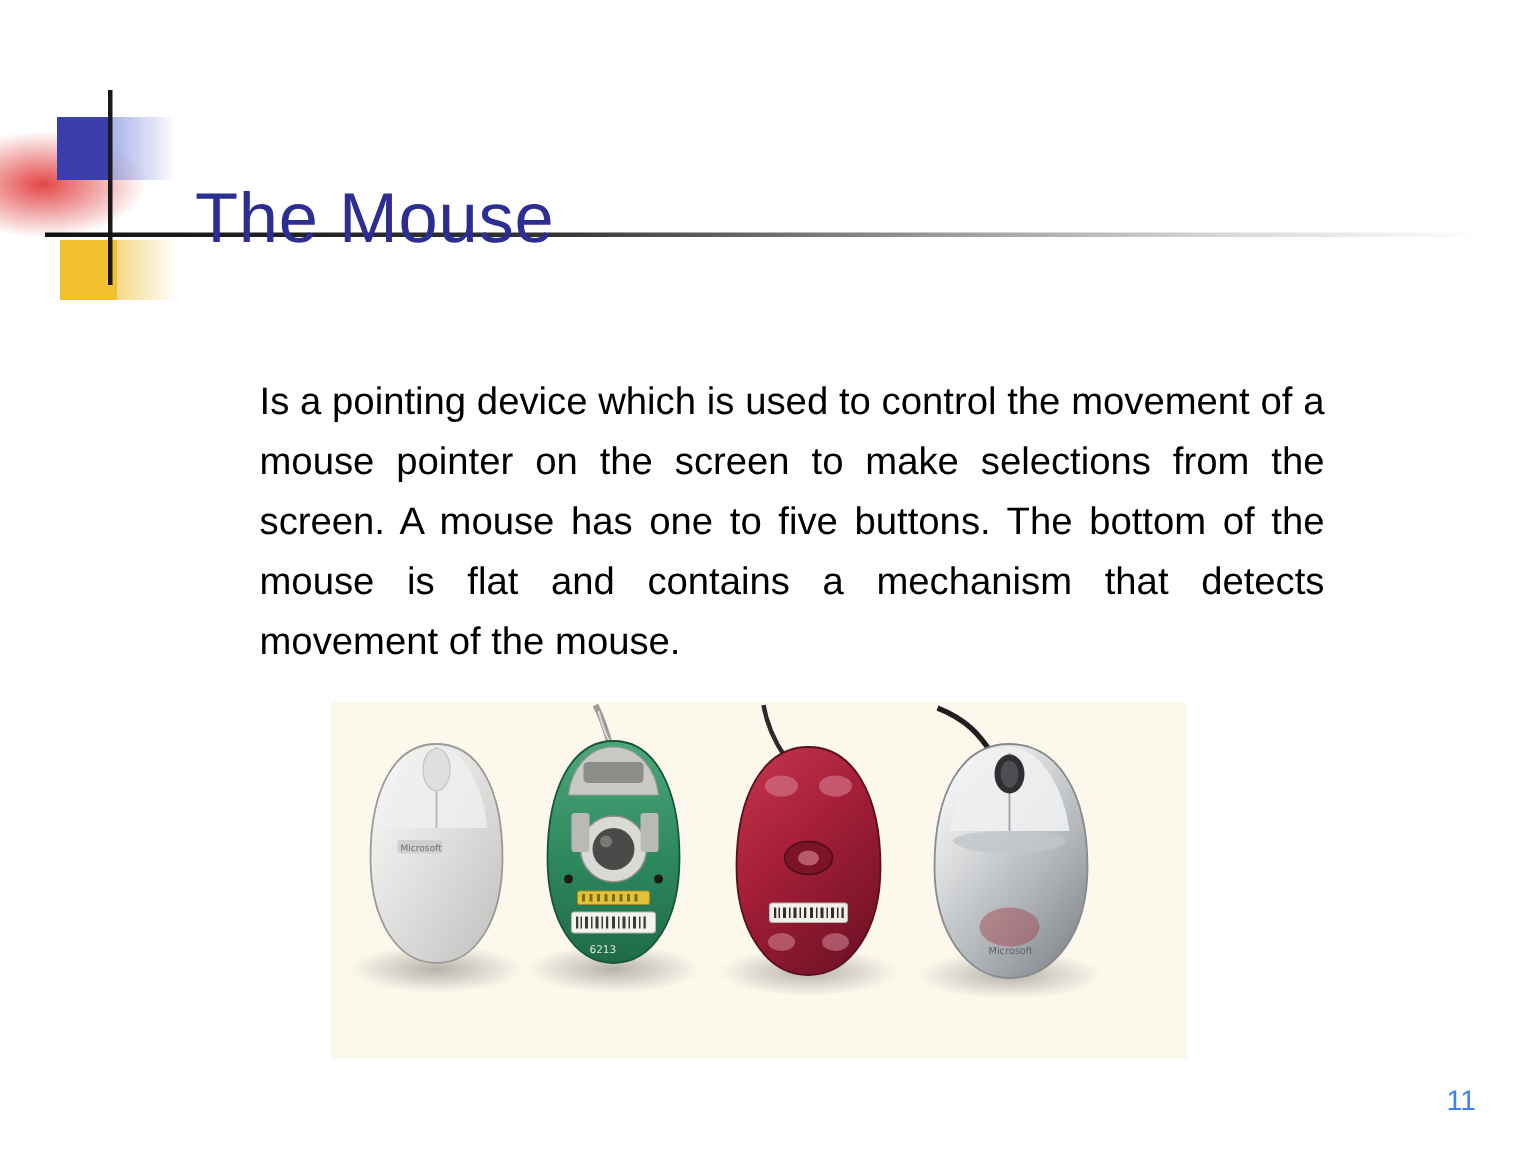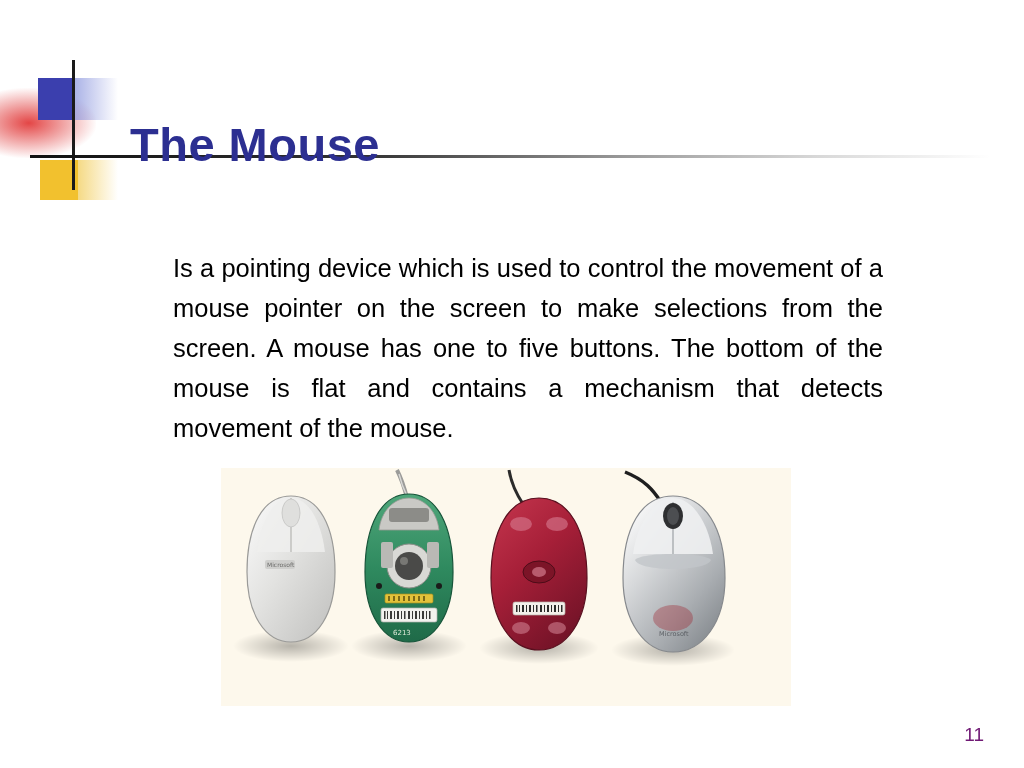--- a/index.html
+++ b/index.html
@@ -80,21 +80,21 @@
     height: 3px;
     background: linear-gradient(90deg, #111111 0%, #333333 35%, #9a9a9a 62%, #d8d8d8 82%, #ffffff 100%);
   }
 
   .title {
     position: absolute;
     left: 130px;
     top: 88px;
     font-size: 47px;
     color: #2c2f91;
-    font-weight: bold;
+    font-weight: normal;
     letter-spacing: 0.5px;
     line-height: 1.1;
   }
 
   
   .body-text {
     position: absolute;
     left: 145px;
     top: 222px;
     width: 710px;
@@ -119,21 +119,21 @@
   .mice {
     position: absolute;
     inset: 0;
   }
 
   .page-number {
     position: absolute;
     right: 40px;
     bottom: 22px;
     font-size: 19px;
-    color: #701a75;
+    color: #3b82f6;
   }
 </style>
 </head>
 <body>
 
 <div class="deco">
   <div class="deco-blob"></div>
   <div class="deco-bluefade"></div>
   <div class="deco-blue"></div>
   <div class="deco-yellowfade"></div>

